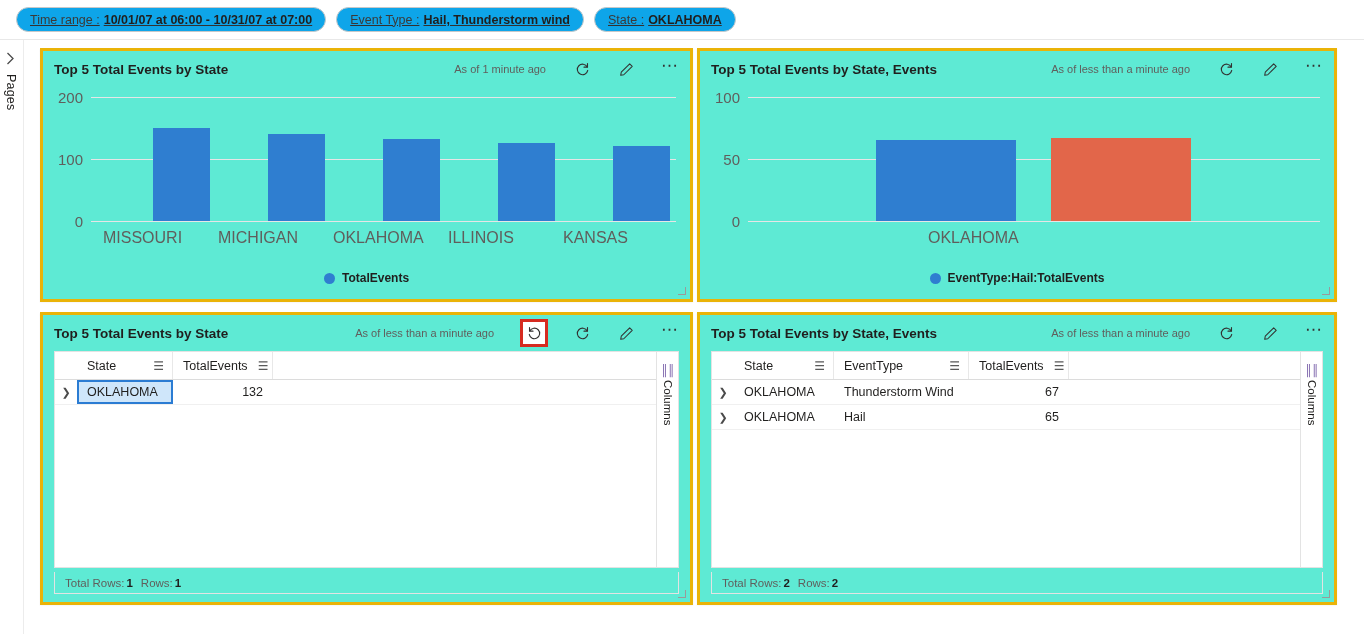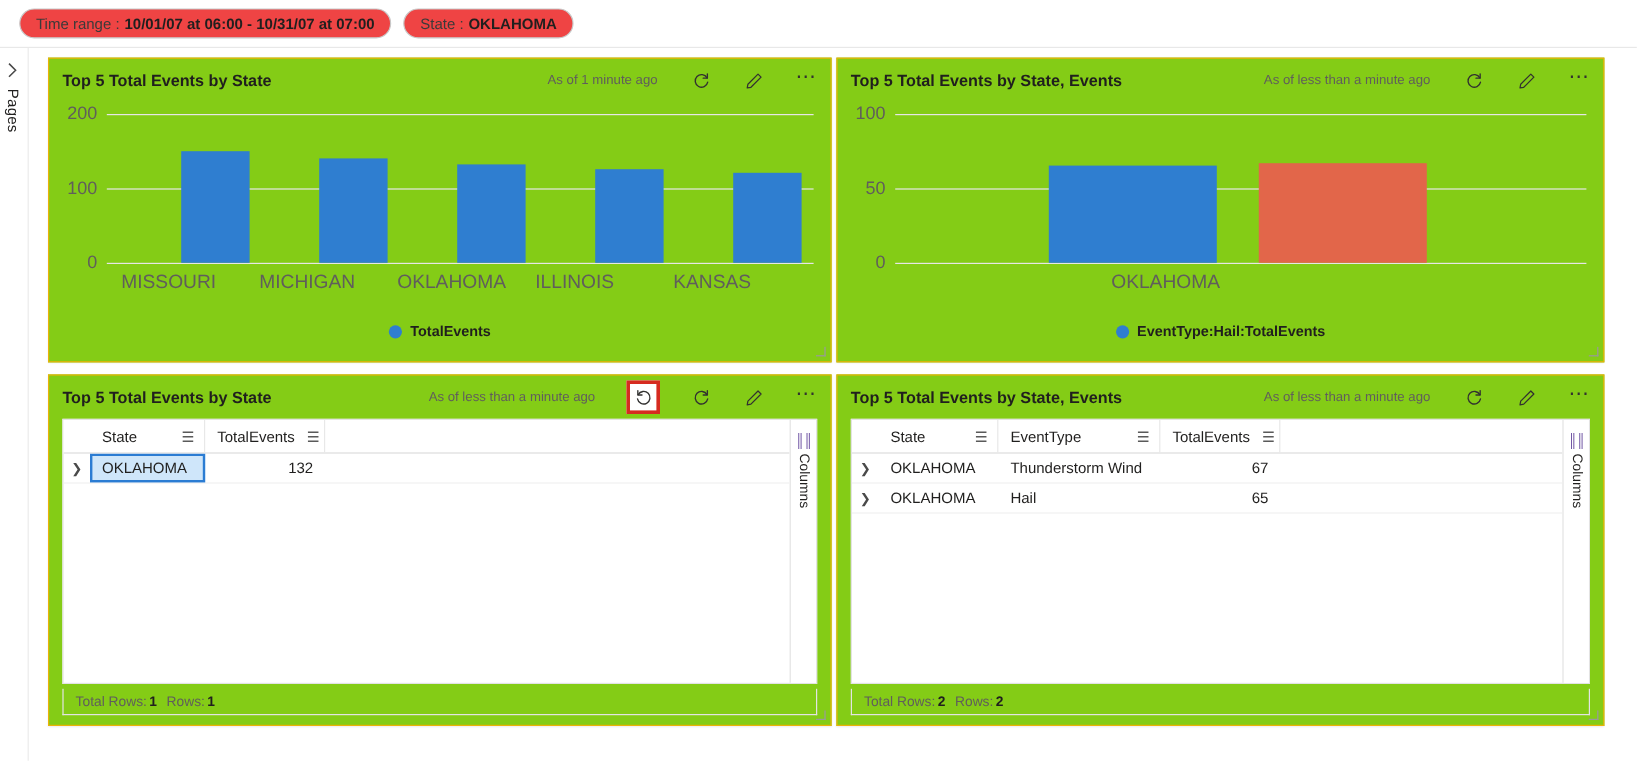--- a/index.html
+++ b/index.html
@@ -22,23 +22,24 @@
     gap: 10px;
   }
   .pill {
     border: 1px solid #c8c8c8;
     border-radius: 14px;
     height: 25px;
     padding: 0 13px;
     display: flex; align-items: center;
     font-size: 12.5px;
     color: #323130;
-    background: #ef4444;
+    background: #0ea5e9;
     white-space: nowrap;
     cursor: pointer;
+    text-decoration: underline;
   }
   .pill .lbl { font-weight: 400; color: #3b3a39; }
   .pill .val { font-weight: 700; color: #201f1e; margin-left: 4px; }
 
   
   .left-rail {
     position: absolute; left: 0; top: 40px;
     width: 24px; height: 594px;
     background: #ffffff;
     border-right: 1px solid #ececec;
@@ -54,22 +55,22 @@
     writing-mode: vertical-rl;
     font-size: 12.5px;
     color: #201f1e;
     font-weight: 400;
     letter-spacing: 0.2px;
   }
 
   
   .panel {
     position: absolute;
-    background: #84cc16;
-    border: 1px solid #eab308;
+    background: #5eead4;
+    border: 3px solid #eab308;
     box-shadow: 0 0.5px 1.5px rgba(0,0,0,0.08);
   }
   #panel-tl { left: 40px;  top: 48px;  width: 653px; height: 254px; }
   #panel-tr { left: 697px; top: 48px;  width: 640px; height: 254px; }
   #panel-bl { left: 40px;  top: 312px; width: 653px; height: 293px; }
   #panel-br { left: 697px; top: 312px; width: 640px; height: 293px; }
 
   .panel-header {
     position: relative;
     height: 36px;
@@ -248,20 +249,24 @@
     border-bottom: 1.5px solid #9a9a9a;
   }
 </style>
 </head>
 <body>
 
 <div class="filter-bar">
   <div class="pill">
     <span class="lbl">Time range :</span>
     <span class="val">10/01/07 at 06:00 - 10/31/07 at 07:00</span>
+  </div>
+  <div class="pill">
+    <span class="lbl">Event Type :</span>
+    <span class="val">Hail, Thunderstorm wind</span>
   </div>
   <div class="pill">
     <span class="lbl">State :</span>
     <span class="val">OKLAHOMA</span>
   </div>
 </div>
 
 <div class="left-rail">
   <div class="rail-chevron">
     <svg width="9" height="13" viewBox="0 0 9 13">

